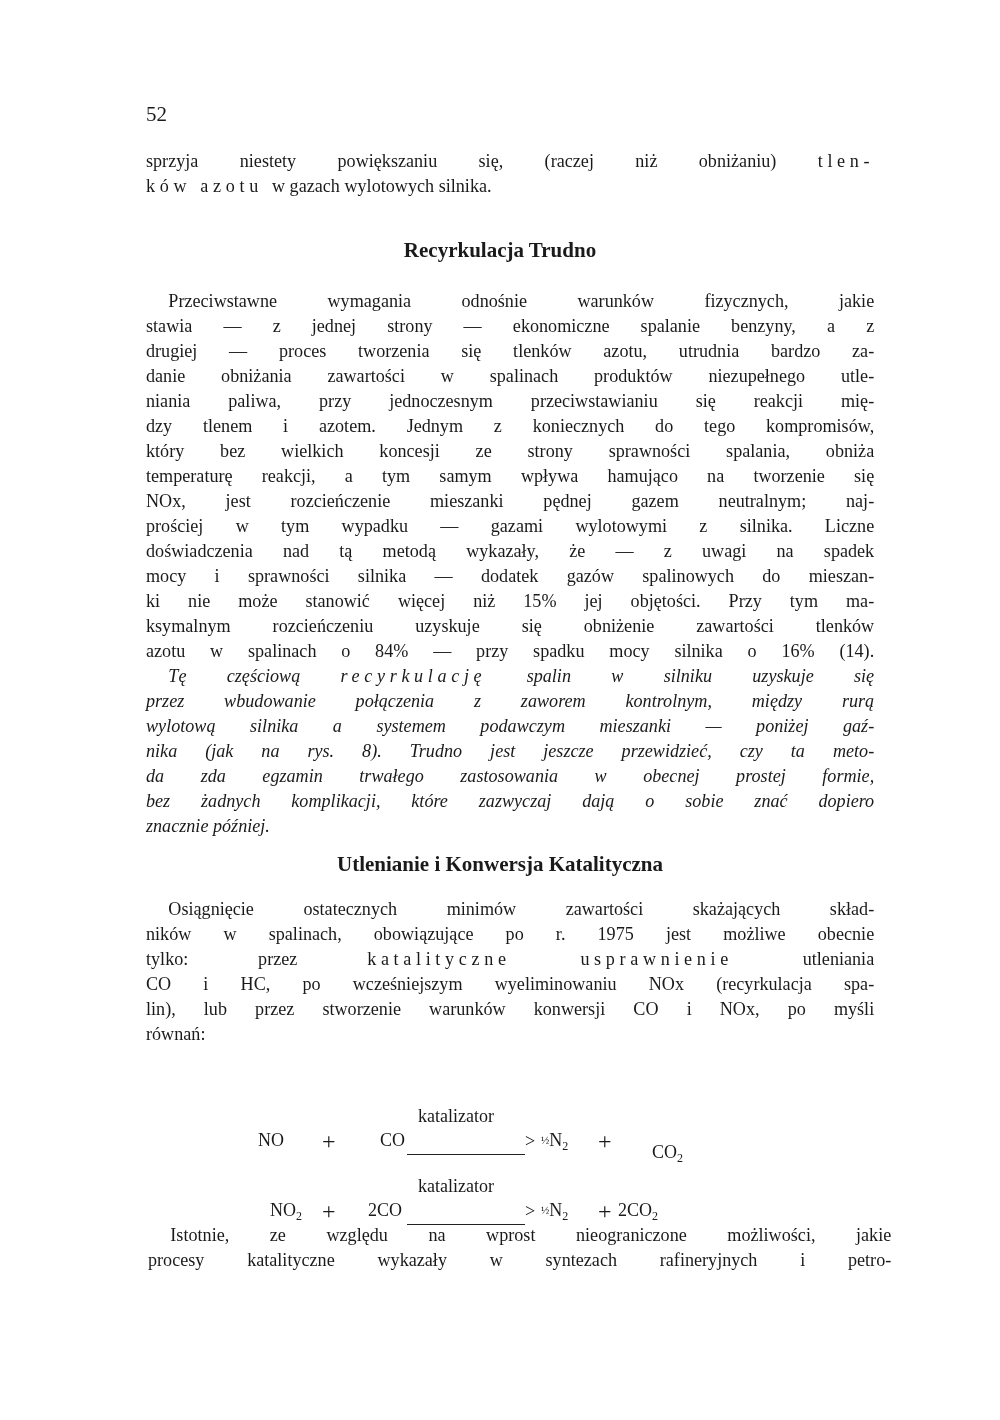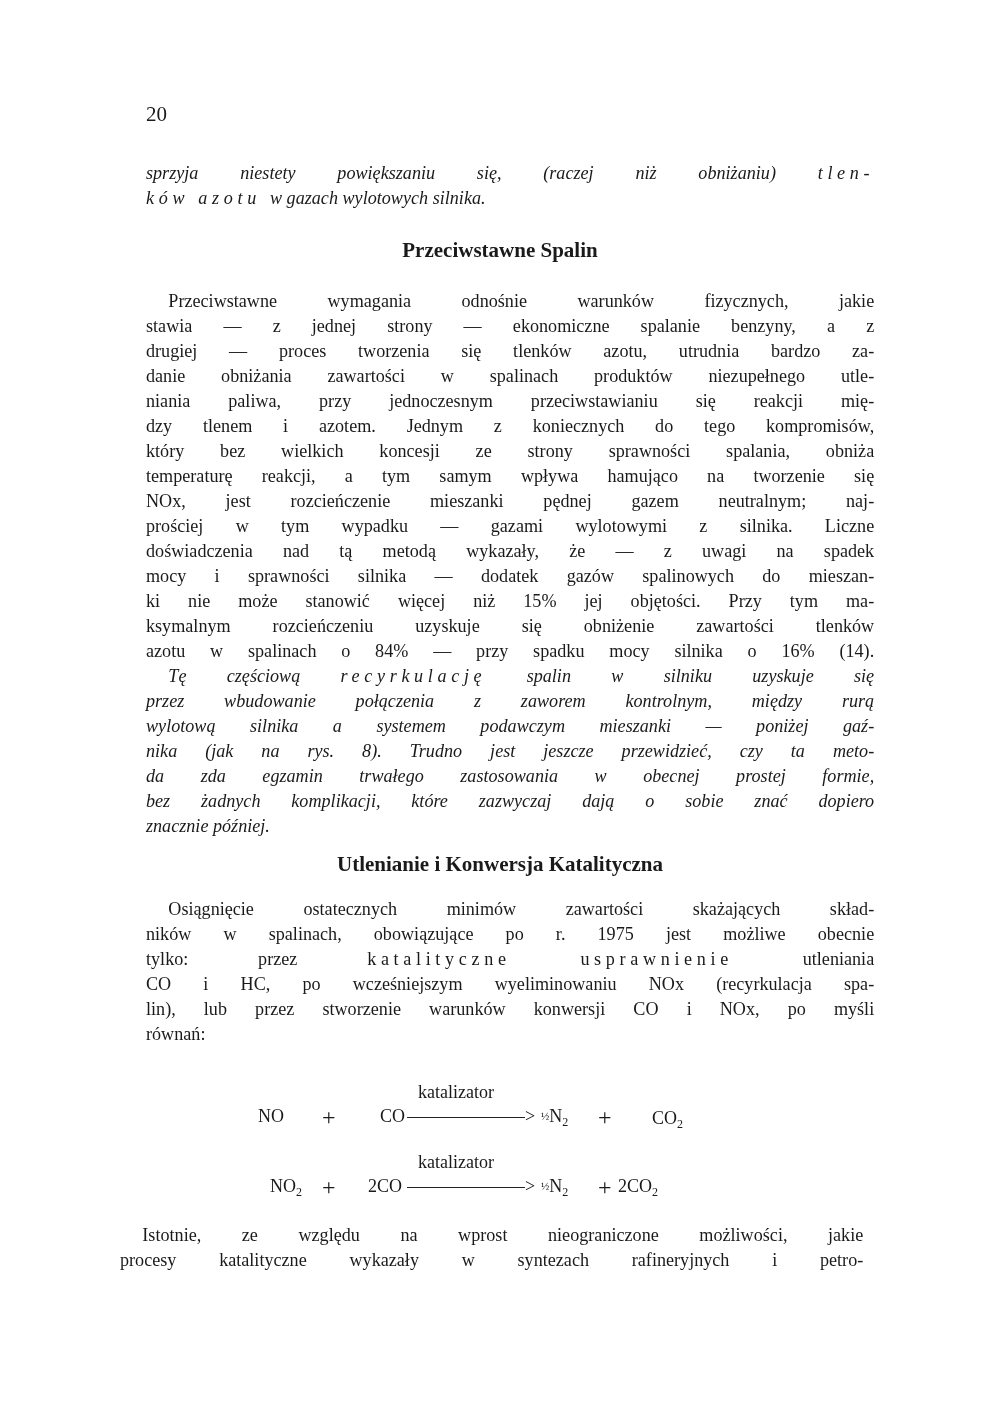--- a/index.html
+++ b/index.html
@@ -25,38 +25,38 @@
     .line.indent { text-indent: 24px; }
     .sp { letter-spacing: 5px; }
     .heading {
       position: absolute; left: 0; width: 1000px; text-align: center;
       font-weight: bold; font-size: 21px; font-family: "Liberation Serif", serif;
     }
     .eq {
       position: absolute; font-family: "Liberation Serif", serif; font-size: 18px;
     }
     .eq .cat { position: absolute; left: 160px; top: -24px; font-size: 18px; }
-    .eq span { position: absolute; white-space: nowrap; }
+    .eq span { position: absolute; white-space: nowrap; margin-top: 24px; }
     .arrow-line { display: inline-block; width: 118px; border-top: 1px solid #222; vertical-align: middle; margin-left: 1px; }
     sub { font-size: 12px; vertical-align: -4px; }
     .frac { font-size: 11px; vertical-align: 2px; }
   </style>
 </head>
 <body>
 
 <div>
 
-  <div class="page-number">20</div>
+  <div class="page-number">52</div>
 
-  <div class="block" style="top:160px;font-style:italic;">
+  <div class="block" style="top:148px;">
     <span class="line"><span>sprzyja niestety powiększaniu się, (raczej niż obniżaniu) </span><span class="sp">tlen-</span></span>
     <span class="line last"><span class="sp">ków azotu</span>&nbsp; <span>w gazach wylotowych silnika.</span></span>
   </div>
 
-  <div class="heading" style="top:238px;">Przeciwstawne Spalin</div>
+  <div class="heading" style="top:238px;">Recyrkulacja Trudno</div>
 
   <div class="block" style="top:288px;">
     <span class="line indent">Przeciwstawne wymagania odnośnie warunków fizycznych, jakie</span>
     <span class="line">stawia — z jednej strony — ekonomiczne spalanie benzyny, a z</span>
     <span class="line">drugiej — proces tworzenia się tlenków azotu, utrudnia bardzo za-</span>
     <span class="line">danie obniżania zawartości w spalinach produktów niezupełnego utle-</span>
     <span class="line">niania paliwa, przy jednoczesnym przeciwstawianiu się reakcji mię-</span>
     <span class="line">dzy tlenem i azotem. Jednym z koniecznych do tego kompromisów,</span>
     <span class="line">który bez wielkich koncesji ze strony sprawności spalania, obniża</span>
     <span class="line">temperaturę reakcji, a tym samym wpływa hamująco na tworzenie się</span>
@@ -91,32 +91,32 @@
   </div>
 
   <div class="eq" style="left:258px; top:1106px; width:460px; height:30px;">
     <span class="cat">katalizator</span>
     <span style="left:0; top:0;">NO</span>
     <span style="left:64px; top:-2px; font-size:24px;">+</span>
     <span style="left:122px; top:0;">CO</span>
     <span style="left:148px; top:0;"><span class="arrow-line" style="position:static;"></span><span style="position:static;">&gt;</span></span>
     <span style="left:283px; top:0;"><span class="frac" style="position:static;">½</span><span style="position:static;">N</span><sub>2</sub></span>
     <span style="left:340px; top:-2px; font-size:24px;">+</span>
-    <span style="left:394px; top:2px;"><span style="position:static;">CO</span><sub>2</sub></span>
+    <span style="left:394px; top:12px;"><span style="position:static;">CO</span><sub>2</sub></span>
   </div>
 
   <div class="eq" style="left:258px; top:1176px; width:460px; height:30px;">
     <span class="cat">katalizator</span>
     <span style="left:12px; top:0;"><span style="position:static;">NO</span><sub>2</sub></span>
     <span style="left:64px; top:-2px; font-size:24px;">+</span>
     <span style="left:110px; top:0;">2CO</span>
     <span style="left:148px; top:0;"><span class="arrow-line" style="position:static;"></span><span style="position:static;">&gt;</span></span>
     <span style="left:283px; top:0;"><span class="frac" style="position:static;">½</span><span style="position:static;">N</span><sub>2</sub></span>
     <span style="left:340px; top:-2px; font-size:24px;">+</span>
     <span style="left:360px; top:0;"><span style="position:static;">2CO</span><sub>2</sub></span>
   </div>
 
-  <div class="block" style="top:1222px; left:120px; width:740px;">
+  <div class="block" style="top:1222px; left:148px; width:740px;">
     <span class="line indent">Istotnie, ze względu na wprost nieograniczone możliwości, jakie</span>
     <span class="line">procesy katalityczne wykazały w syntezach rafineryjnych i petro-</span>
   </div>
 
 </div>
 
 </body></html>

